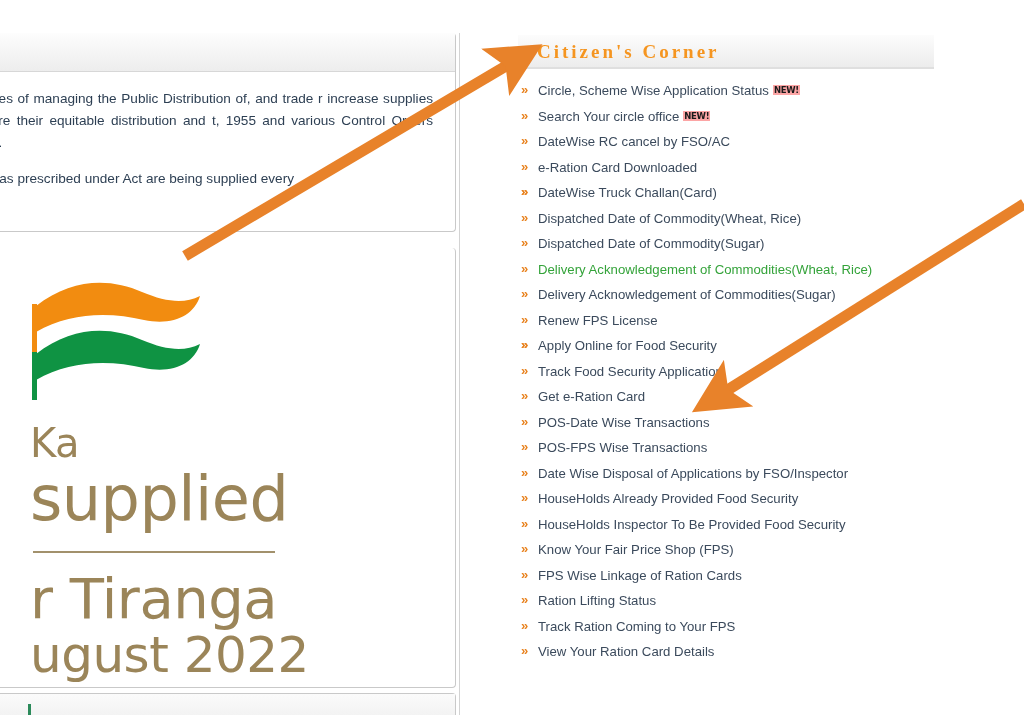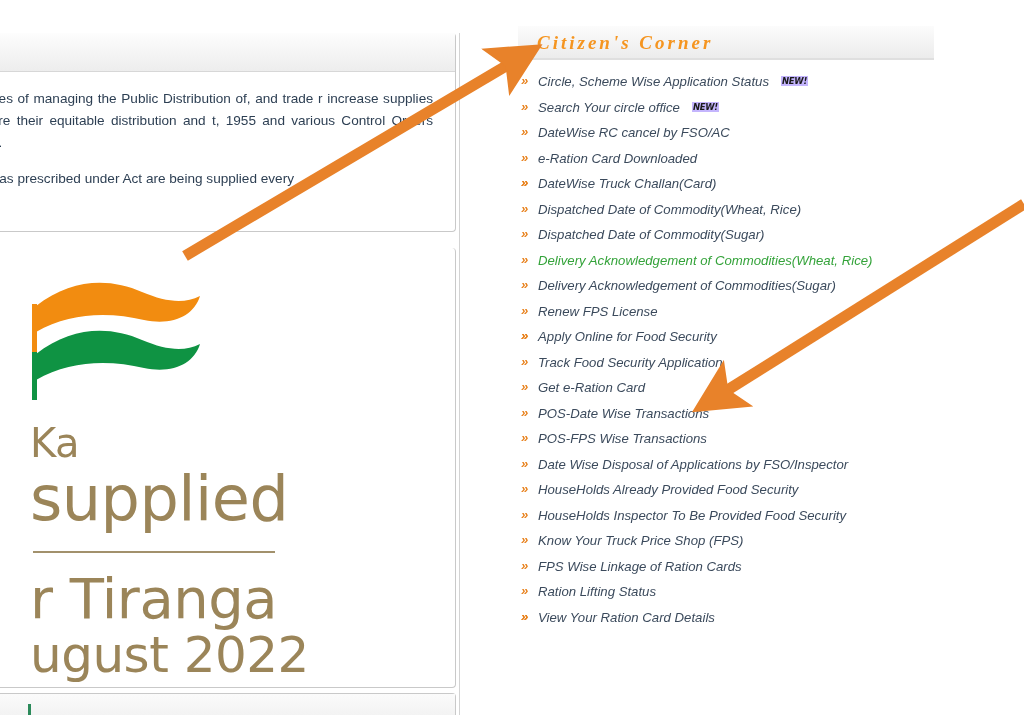--- a/index.html
+++ b/index.html
@@ -141,24 +141,23 @@
     top: 33px;
     width: 1px;
     height: 682px;
     background: #d3d3d3;
   }
 
   
   #citizen-panel {
     position: absolute;
     left: 518px;
-    top: 26px;
+    top: 35px;
     width: 416px;
     height: 680px;
-    font-style: italic;
   }
   #citizen-header {
     position: relative;
     height: 34px;
     background: linear-gradient(to bottom, #fcfcfc 0%, #ececec 100%);
     border-bottom: 2px solid #dfdfdf;
     box-sizing: border-box;
   }
   #citizen-title {
     position: absolute;
@@ -191,22 +190,22 @@
     position: absolute;
     left: 3px;
     top: -1px;
     color: #e8821e;
     font-size: 13px;
     font-weight: bold;
   }
   #citizen-list li.green .label { color: #34a33a; }
   .new-badge {
     display: inline-block;
-    margin-left: 12px;
-    background: #c4b5fd;
+    margin-left: 4px;
+    background: #fca5a5;
     color: #1a1a1a;
     font-size: 8.5px;
     font-weight: bold;
     font-family: "DejaVu Sans", sans-serif;
     letter-spacing: -0.3px;
     padding: 0 1px;
     vertical-align: 2px;
     line-height: 10px;
   }
 
@@ -282,24 +281,24 @@
         <li><span class="bullet">»</span><span class="label">Renew FPS License</span></li>
         <li><span class="bullet">»</span></li>
         <li><span class="bullet">»</span><span class="label">Apply Online for Food Security</span></li>
         <li><span class="bullet">»</span><span class="label">Track Food Security Application</span></li>
         <li><span class="bullet">»</span><span class="label">Get e-Ration Card</span></li>
         <li><span class="bullet">»</span><span class="label">POS-Date Wise Transactions</span></li>
         <li><span class="bullet">»</span><span class="label">POS-FPS Wise Transactions</span></li>
         <li><span class="bullet">»</span><span class="label">Date Wise Disposal of Applications by FSO/Inspector</span></li>
         <li><span class="bullet">»</span><span class="label">HouseHolds Already Provided Food Security</span></li>
         <li><span class="bullet">»</span><span class="label">HouseHolds Inspector To Be Provided Food Security</span></li>
-        <li><span class="bullet">»</span><span class="label">Know Your Truck Price Shop (FPS)</span></li>
+        <li><span class="bullet">»</span><span class="label">Know Your Fair Price Shop (FPS)</span></li>
         <li><span class="bullet">»</span><span class="label">FPS Wise Linkage of Ration Cards</span></li>
         <li><span class="bullet">»</span><span class="label">Ration Lifting Status</span></li>
-        <li><span class="bullet">»</span></li>
+        <li><span class="bullet">»</span><span class="label">Track Ration Coming to Your FPS</span></li>
         <li><span class="bullet">»</span><span class="label">View Your Ration Card Details</span></li>
       </ul>
   </div>
 
   <div id="annotations">
     <svg width="1024" height="715" viewBox="0 0 1024 715" xmlns="http://www.w3.org/2000/svg">
       <defs>
         <marker id="ah" markerWidth="5" markerHeight="5" refX="2.2" refY="2.5" orient="auto" markerUnits="strokeWidth">
           <path d="M0,0 L5,2.5 L0,5 L1.1,2.5 Z" fill="#e8822a"></path>
         </marker>

